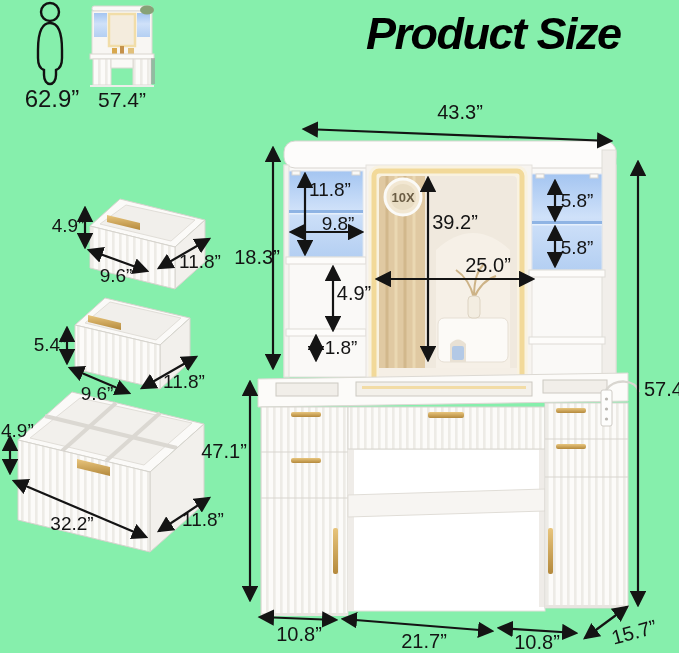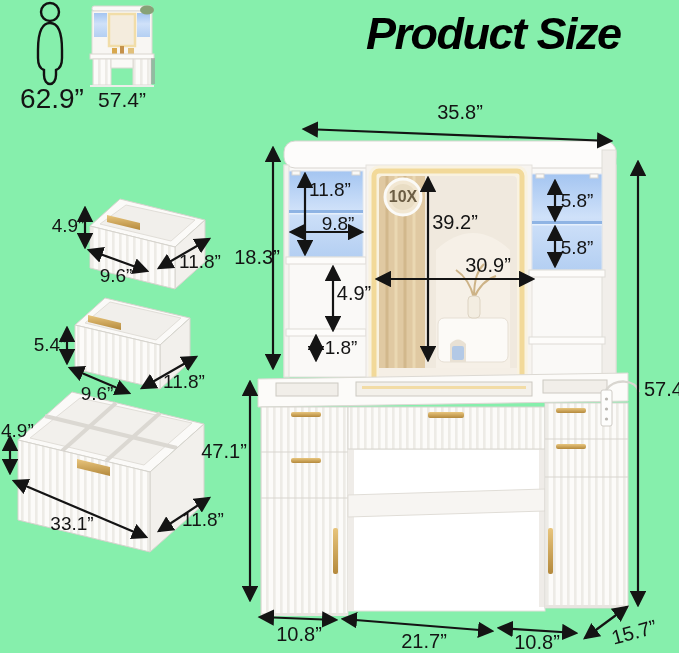--- a/index.html
+++ b/index.html
@@ -5,21 +5,21 @@
   html,body{margin:0;padding:0;background:#fff;}
   .canvas{position:relative;width:679px;height:653px;background:#86efac;overflow:hidden;
           font-family:Liberation Sans, sans-serif;}
   .scene{position:absolute;left:0;top:0;}
   .labels{position:absolute;left:0;top:0;width:679px;height:653px;pointer-events:none;}
   .dim{position:absolute;transform:translate(-50%,-50%);font-size:20px;color:#141414;
        white-space:nowrap;line-height:1;}
   .dim.small{font-size:19px;}
   .dim.noXc{transform:translateY(-50%);}
   .dim.rot{transform:translate(-50%,-50%) rotate(-15deg);}
-  .dim.mag{font-size:16px;font-weight:bold;color:#6b5d44;}
+  .dim.mag{font-size:13px;font-weight:bold;color:#6b5d44;}
   .title{position:absolute;left:366px;top:8px;margin:0;font-size:45px;font-weight:bold;
          font-style:italic;color:#000;letter-spacing:-1.5px;white-space:nowrap;}
 </style>
 </head>
 <body>
 
 <div class="canvas">
 
 <svg class="scene" width="679" height="653" viewBox="0 0 679 653">
   <defs>
@@ -216,42 +216,42 @@
     <line x1="142" y1="388" x2="196" y2="357" marker-start="url(#ah)" marker-end="url(#ah)"></line>
     <line x1="10" y1="437" x2="10" y2="473" marker-start="url(#ah)" marker-end="url(#ah)"></line>
     <line x1="14" y1="481" x2="146" y2="537" marker-start="url(#ah)" marker-end="url(#ah)"></line>
     <line x1="159" y1="531" x2="209" y2="498" marker-start="url(#ah)" marker-end="url(#ah)"></line>
   </g>
 </svg>
 
 <h1 class="title">Product Size</h1>
 
 <div class="labels">
-  <span class="dim" style="left:52px;top:99px;font-size:28px">62.9”</span>
+  <span class="dim" style="left:52px;top:99px;font-size:24px">62.9”</span>
   <span class="dim" style="left:122px;top:99px;font-size:21px">57.4”</span>
 
   <span class="dim small" style="left:68px;top:225px">4.9”</span>
   <span class="dim small" style="left:116px;top:275px">9.6”</span>
   <span class="dim small" style="left:200px;top:261px">11.8”</span>
 
   <span class="dim small" style="left:50px;top:344px">5.4”</span>
   <span class="dim small" style="left:97px;top:393px">9.6”</span>
   <span class="dim small" style="left:184px;top:381px">11.8”</span>
 
   <span class="dim small noXc" style="left:1px;top:430px">4.9”</span>
-  <span class="dim small" style="left:72px;top:523px">33.1”</span>
+  <span class="dim small" style="left:72px;top:523px">32.2”</span>
   <span class="dim small" style="left:203px;top:519px">11.8”</span>
 
-  <span class="dim" style="left:460px;top:112px">35.8”</span>
+  <span class="dim" style="left:460px;top:112px">43.3”</span>
   <span class="dim" style="left:257px;top:257px">18.3”</span>
   <span class="dim small" style="left:330px;top:189px">11.8”</span>
   <span class="dim small" style="left:338px;top:223px">9.8”</span>
   <span class="dim mag" style="left:403px;top:197px">10X</span>
   <span class="dim" style="left:455px;top:222px">39.2”</span>
-  <span class="dim" style="left:488px;top:265px">30.9”</span>
+  <span class="dim" style="left:488px;top:265px">25.0”</span>
   <span class="dim" style="left:354px;top:293px">4.9”</span>
   <span class="dim small" style="left:341px;top:347px">1.8”</span>
   <span class="dim small" style="left:577px;top:200px">5.8”</span>
   <span class="dim small" style="left:577px;top:247px">5.8”</span>
   <span class="dim noXc" style="left:644px;top:389px">57.4”</span>
   <span class="dim" style="left:224px;top:451px">47.1”</span>
   <span class="dim" style="left:299px;top:634px">10.8”</span>
   <span class="dim" style="left:424px;top:641px">21.7”</span>
   <span class="dim" style="left:537px;top:642px">10.8”</span>
   <span class="dim rot" style="left:634px;top:632px">15.7”</span>

